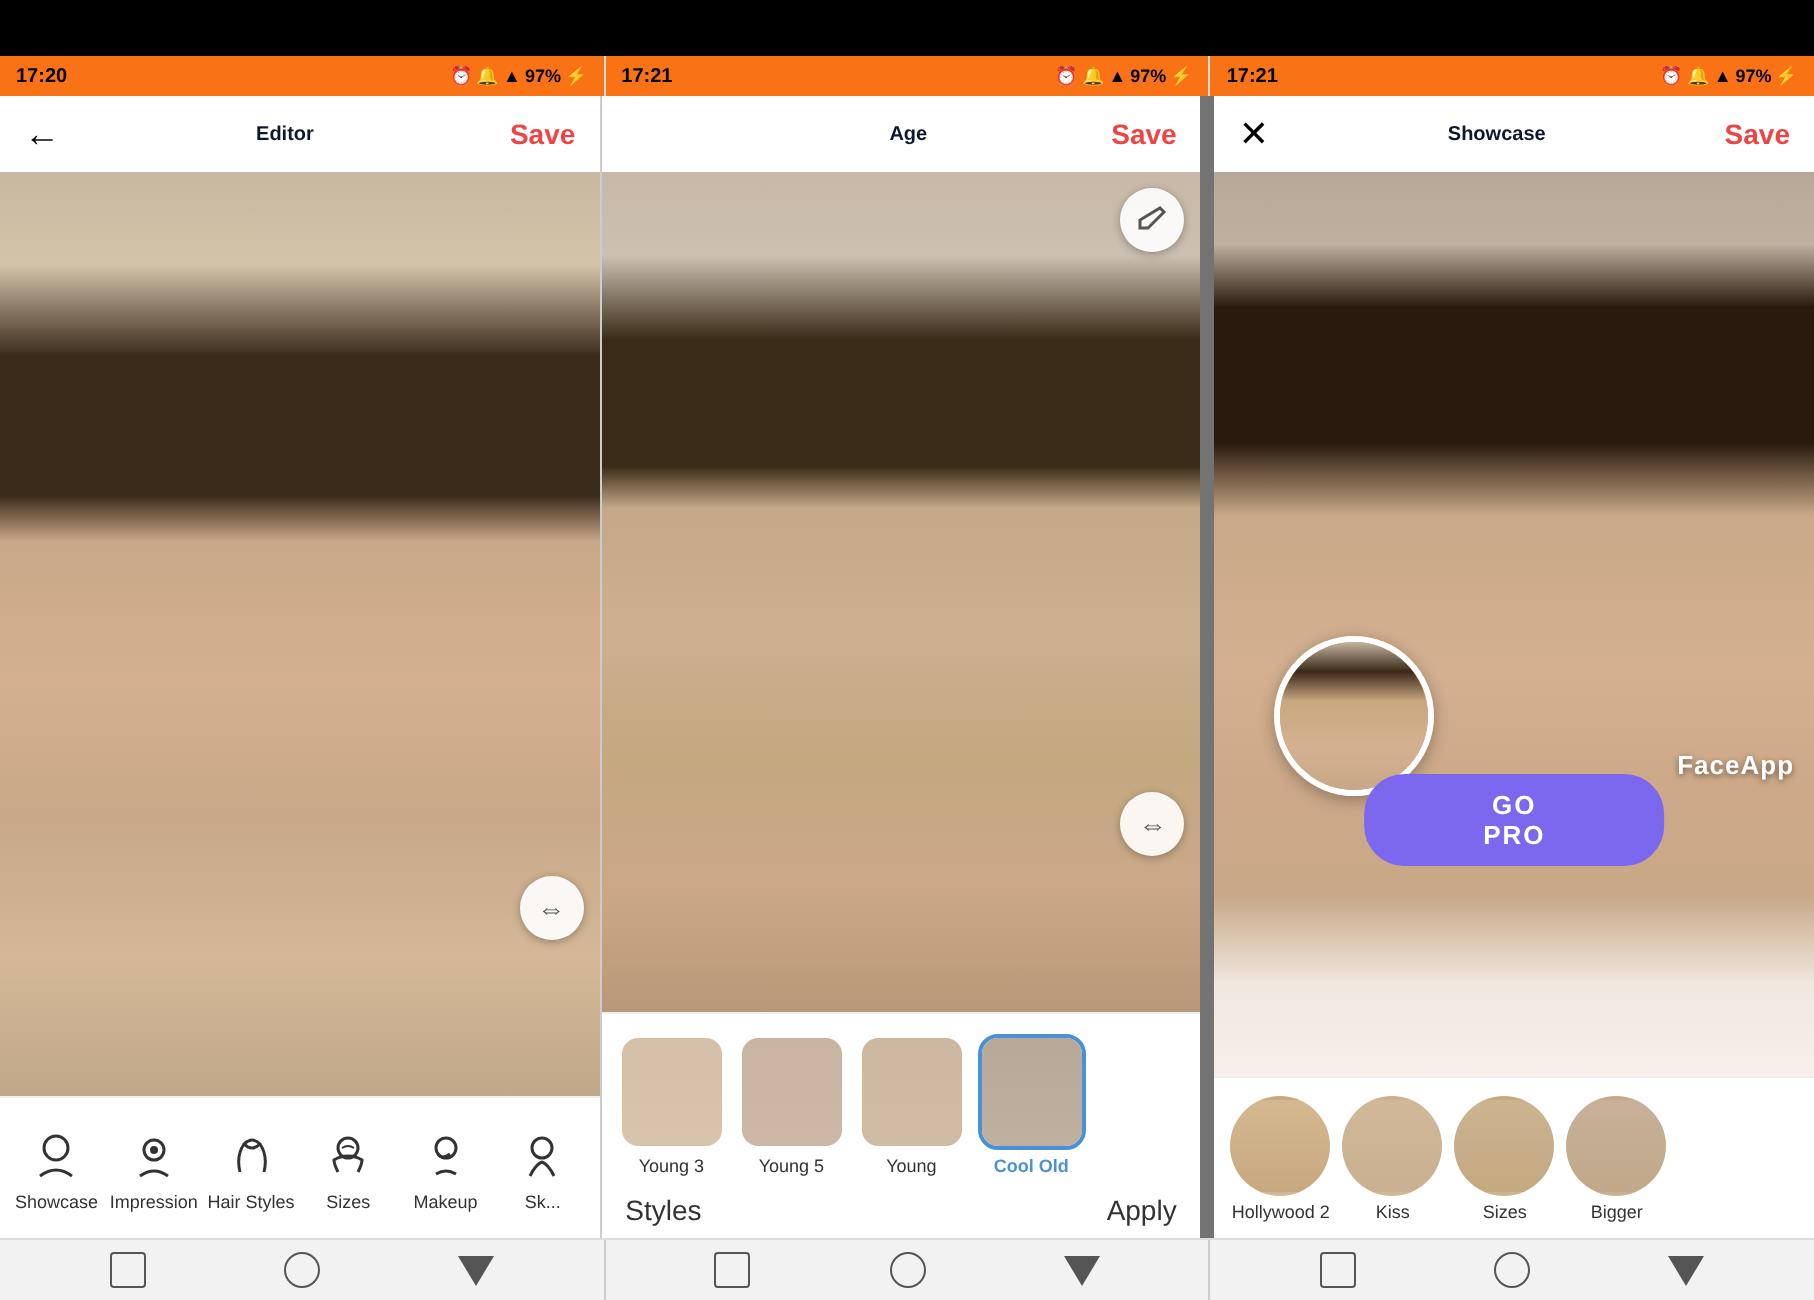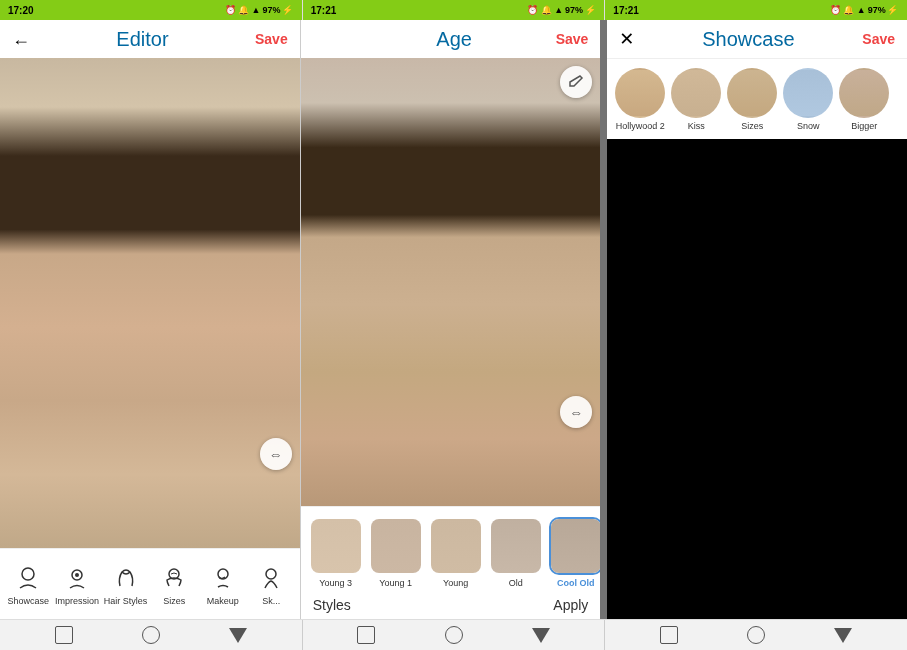--- a/index.html
+++ b/index.html
@@ -10,21 +10,22 @@
       font-family: -apple-system, BlinkMacSystemFont, 'Segoe UI', sans-serif;
       overflow: hidden;
       display: flex;
       flex-direction: column;
     }
 
     
     .status-bars {
       display: flex;
       width: 100%;
-      background: #84cc16;
+      background: #f97316;
+      margin-top: 28px;
     }
     .status-bar {
       flex: 1;
       height: 20px;
       display: flex;
       align-items: center;
       justify-content: space-between;
       padding: 0 8px;
       font-size: 10px;
       font-weight: 600;
@@ -65,23 +66,23 @@
     .panel-header {
       height: 38px;
       background: #fff;
       display: flex;
       align-items: center;
       justify-content: space-between;
       padding: 0 12px;
       z-index: 10;
     }
     .panel-title {
-      font-size: 20px;
-      font-weight: 400;
-      color: #0369a1;
+      font-size: 10px;
+      font-weight: 700;
+      color: #0f172a;
     }
     .panel-save {
       font-size: 14px;
       color: #ef4444;
       font-weight: 600;
       cursor: pointer;
     }
     .panel-back {
       font-size: 18px;
       color: #000;
@@ -560,33 +561,27 @@
         <div class="age-filter-item">
           <div class="age-filter-thumb">
             <div class="age-filter-thumb-img thumb-young3"></div>
           </div>
           <span class="age-filter-label">Young 3</span>
         </div>
         <div class="age-filter-item">
           <div class="age-filter-thumb">
             <div class="age-filter-thumb-img thumb-young2"></div>
           </div>
-          <span class="age-filter-label">Young 1</span>
+          <span class="age-filter-label">Young 5</span>
         </div>
         <div class="age-filter-item">
           <div class="age-filter-thumb">
             <div class="age-filter-thumb-img thumb-young"></div>
           </div>
           <span class="age-filter-label">Young</span>
-        </div>
-        <div class="age-filter-item">
-          <div class="age-filter-thumb">
-            <div class="age-filter-thumb-img thumb-old"></div>
-          </div>
-          <span class="age-filter-label">Old</span>
         </div>
         <div class="age-filter-item">
           <div class="age-filter-thumb selected">
             <div class="age-filter-thumb-img thumb-coolold"></div>
           </div>
           <span class="age-filter-label selected">Cool Old</span>
         </div>
       </div>
       <div class="cancel-apply-row">
         <span class="cancel-btn">Styles</span>
@@ -594,39 +589,43 @@
       </div>
     </div>
   </div>
 
   <div class="panel">
     <div class="panel-header">
       <span class="panel-close">✕</span>
       <span class="panel-title">Showcase</span>
       <span class="panel-save">Save</span>
     </div>
+    <div class="photo-area">
+      <div class="face-showcase"></div>
+      <div class="circle-thumb">
+        <div class="circle-thumb-inner"></div>
+      </div>
+      <span class="faceapp-watermark">FaceApp</span>
+      <button class="go-pro-btn">GO PRO</button>
+    </div>
     <div class="bottom-toolbar">
       <div class="showcase-filters-row">
         <div class="showcase-filter-item">
           <div class="showcase-filter-thumb thumb-hollywood"></div>
           <span class="showcase-filter-label">Hollywood 2</span>
         </div>
         <div class="showcase-filter-item">
           <div class="showcase-filter-thumb thumb-kiss"></div>
           <span class="showcase-filter-label">Kiss</span>
         </div>
         <div class="showcase-filter-item">
           <div class="showcase-filter-thumb thumb-star"></div>
           <span class="showcase-filter-label">Sizes</span>
         </div>
         <div class="showcase-filter-item">
-          <div class="showcase-filter-thumb thumb-snow"></div>
-          <span class="showcase-filter-label">Snow</span>
-        </div>
-        <div class="showcase-filter-item">
           <div class="showcase-filter-thumb thumb-bigger"></div>
           <span class="showcase-filter-label">Bigger</span>
         </div>
       </div>
     </div>
   </div>
 </div>
 
 <div class="nav-bar">
   <div class="nav-section">

